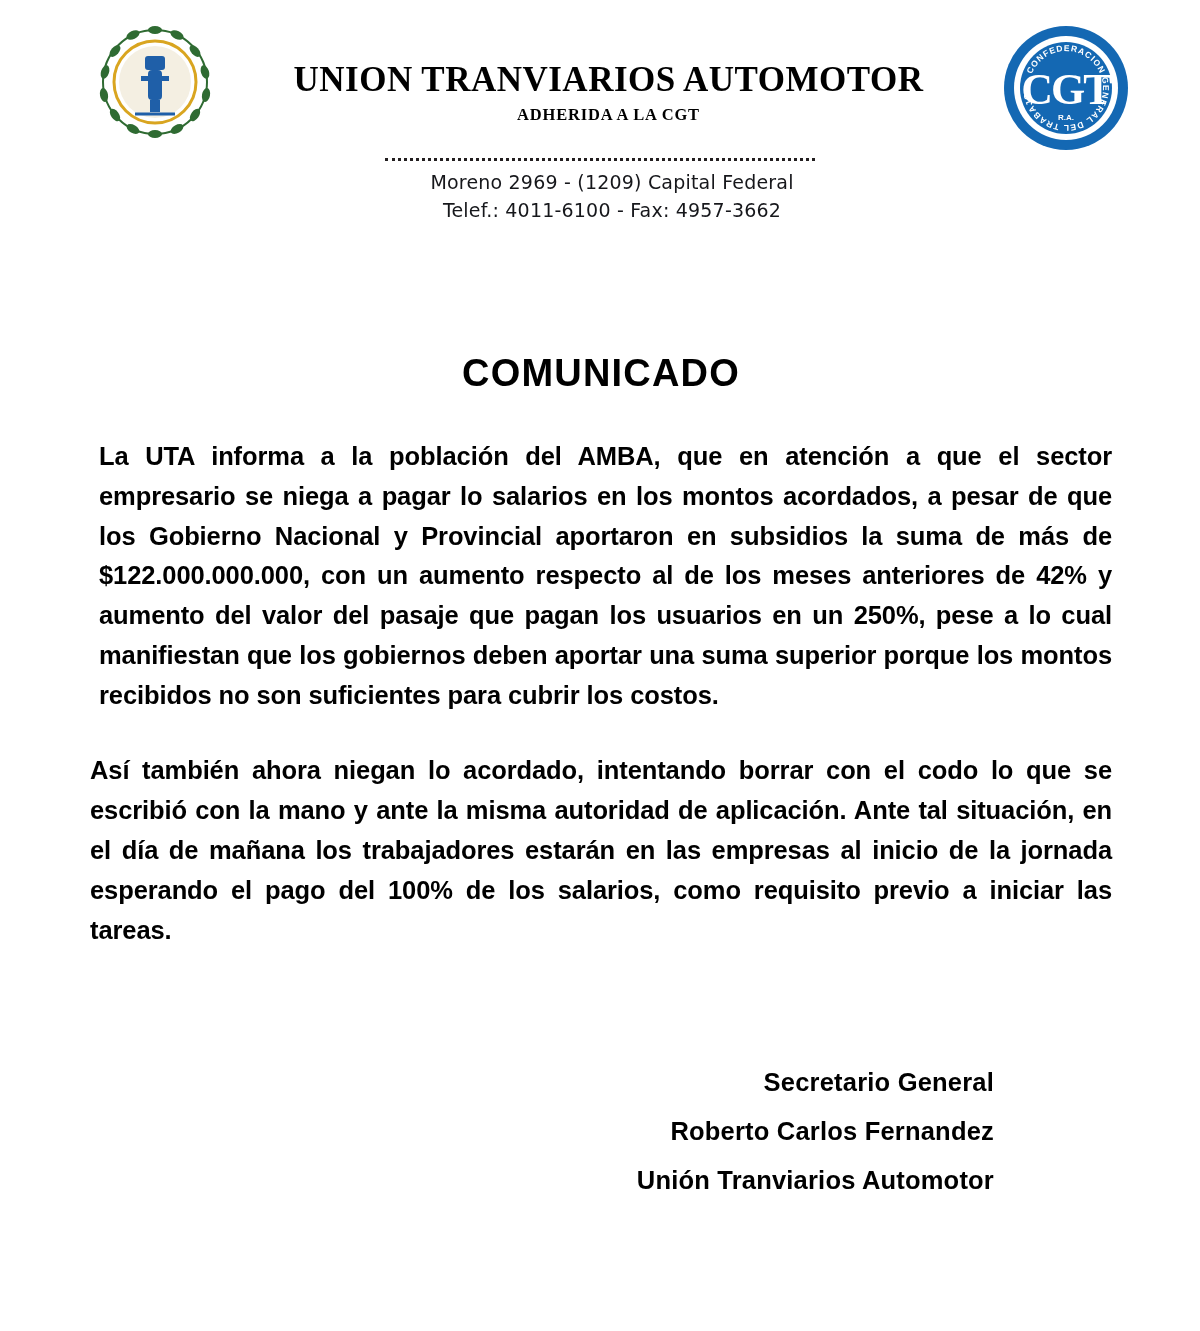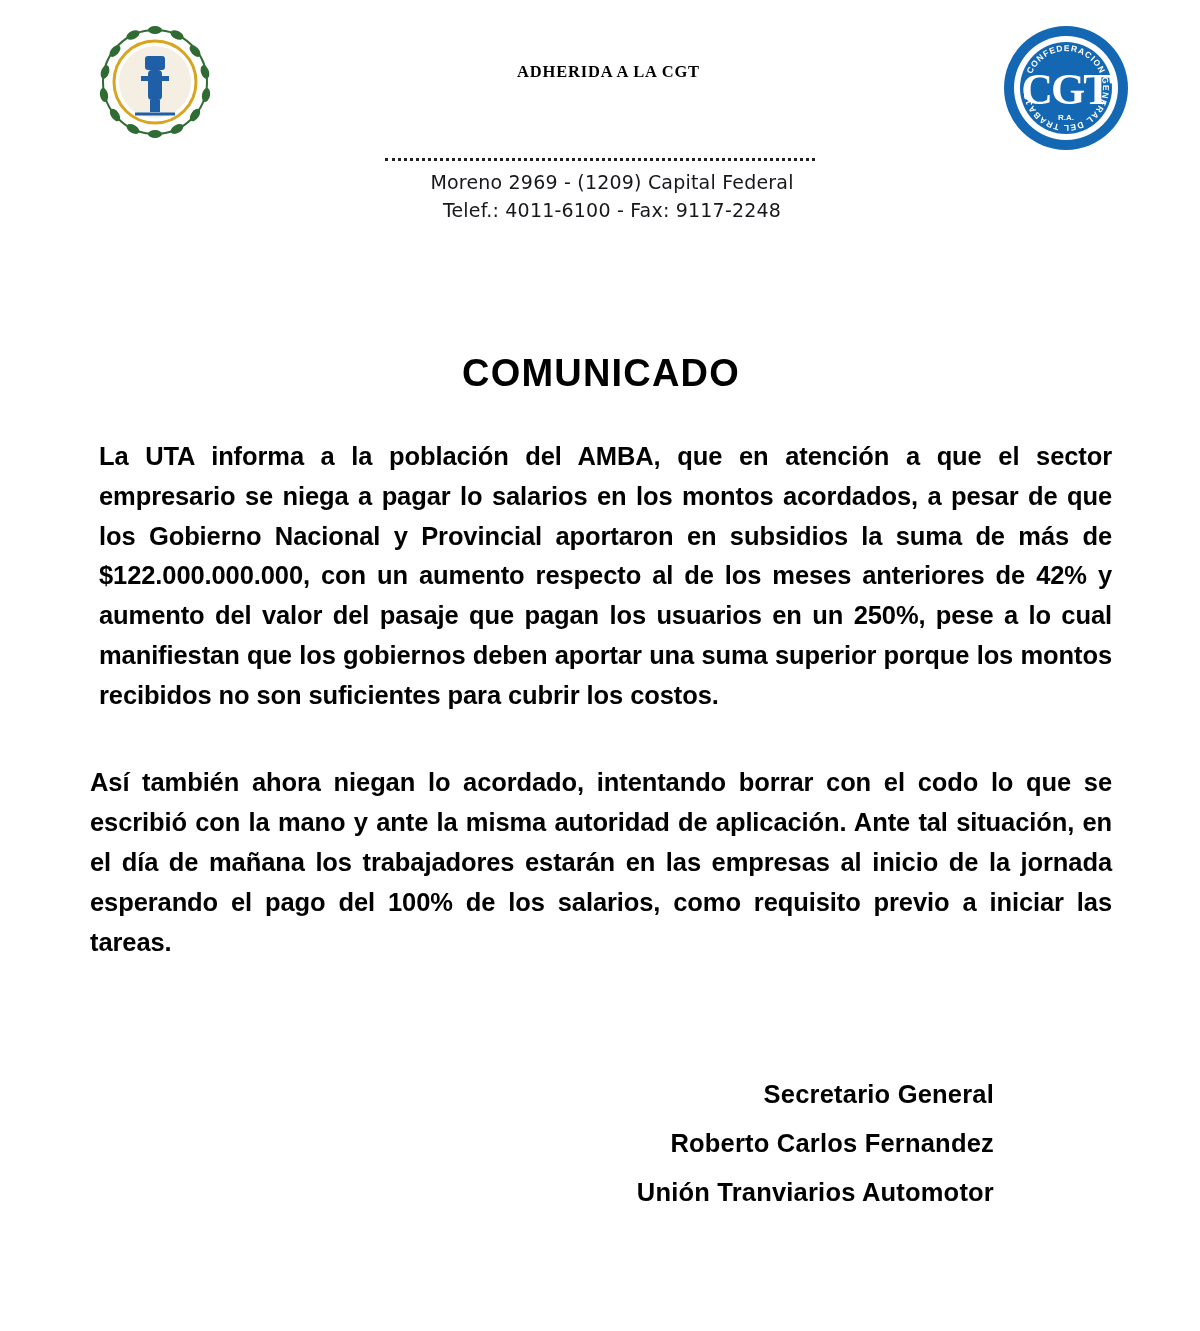--- a/index.html
+++ b/index.html
@@ -52,20 +52,21 @@
     font-size: 35px;
     letter-spacing: 0.5px;
     line-height: 1.05;
     white-space: nowrap;
   }
   .org-sub {
     font-family: "Liberation Serif", serif;
     font-weight: bold;
     font-size: 16.5px;
     letter-spacing: 0.8px;
+    margin-top: 6px;
   }
 
   
   .contact-block {
     text-align: center;
     margin-top: 18px;
   }
   .dot-rule {
     width: 430px;
     margin: 0 auto 8px auto;
@@ -101,21 +102,21 @@
     margin-top: 128px;
   }
 
   .para {
     font-family: "Liberation Sans", sans-serif;
     font-weight: bold;
     font-size: 25.5px;
     line-height: 1.56;
     text-align: justify;
     text-justify: inter-word;
-    margin-top: 48px;
+    margin-top: 36px;
     letter-spacing: -0.1px;
   }
   .para:first-of-type { margin-top: 42px; margin-left: 9px; }
 
   
   .signature {
     margin-top: 108px;
     text-align: right;
     padding-right: 118px;
   }
@@ -160,20 +161,21 @@
 
       <rect x="50" y="34" width="20" height="14" rx="3" fill="#1f5fa8"></rect>
       <rect x="53" y="48" width="14" height="30" rx="4" fill="#1f5fa8"></rect>
       <rect x="46" y="54" width="28" height="5" fill="#1f5fa8"></rect>
       <rect x="55" y="78" width="10" height="12" fill="#1f5fa8"></rect>
       <path d="M40 92 L80 92" stroke="#1f5fa8" stroke-width="3"></path>
     </svg>
   </div>
 
   <div class="org-titles">
+    <div class="org-name">UNION TRANVIARIOS AUTOMOTOR</div>
     <div class="org-sub">ADHERIDA A LA CGT</div>
   </div>
 
   <div class="cgt-logo">
     <svg viewBox="0 0 128 128" width="128" height="128" aria-hidden="true">
       <circle cx="64" cy="64" r="62" fill="#1468b3"></circle>
       <circle cx="64" cy="64" r="52" fill="#ffffff"></circle>
       <circle cx="64" cy="64" r="46" fill="#1468b3"></circle>
       <defs>
         <path id="ringpath" d="M64,64 m-37,0 a37,37 0 1,1 74,0 a37,37 0 1,1 -74,0"></path>
@@ -183,21 +185,21 @@
       </text>
       <text x="64" y="80" text-anchor="middle" font-family="Liberation Serif, serif" font-size="44" font-weight="bold" fill="#ffffff" letter-spacing="-2">CGT</text>
       <text x="64" y="96" text-anchor="middle" font-family="Liberation Sans, sans-serif" font-size="8" font-weight="bold" fill="#ffffff">R.A.</text>
     </svg>
   </div>
 </div>
 
 <div class="contact-block">
   <div class="dot-rule"></div>
   <div class="contact-line">Moreno 2969 - (1209) Capital Federal</div>
-  <div class="contact-line">Telef.: 4011-6100 - Fax: 9117-2248</div>
+  <div class="contact-line">Telef.: 4011-6100 - Fax: 4957-3662</div>
 </div>
 
 <div class="doc-body">
   <div class="doc-title">COMUNICADO</div>
 
   <p class="para">La UTA informa a la población del AMBA, que en atención a que el sector empresario se niega a pagar lo salarios en los montos acordados, a pesar de que los Gobierno Nacional y Provincial aportaron en subsidios la suma de más de $122.000.000.000, con un aumento respecto al de los meses anteriores de 42% y aumento del valor del pasaje que pagan los usuarios en un 250%, pese a lo cual manifiestan que los gobiernos deben aportar una suma superior porque los montos recibidos no son suficientes para cubrir los costos.</p>
   <p class="para">Así también ahora niegan lo acordado, intentando borrar con el codo lo que se escribió con la mano y ante la misma autoridad de aplicación. Ante tal situación, en el día de mañana los trabajadores estarán en las empresas al inicio de la jornada esperando el pago del 100% de los salarios, como requisito previo a iniciar las tareas.</p>
 
   <div class="signature">
     <div class="sig-line">Secretario General</div>

